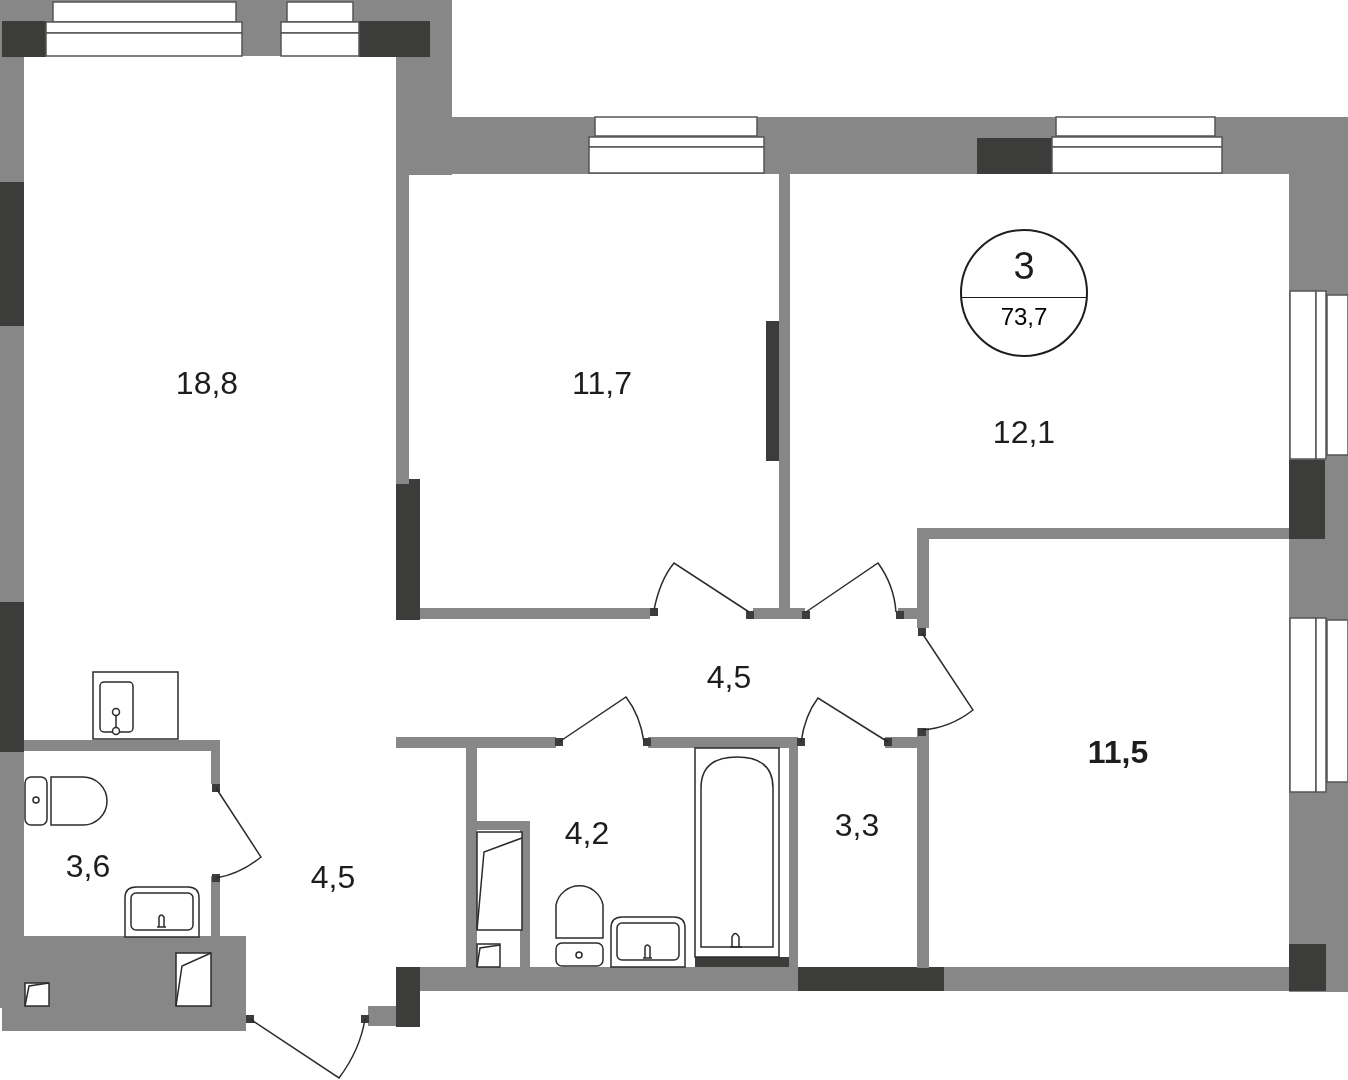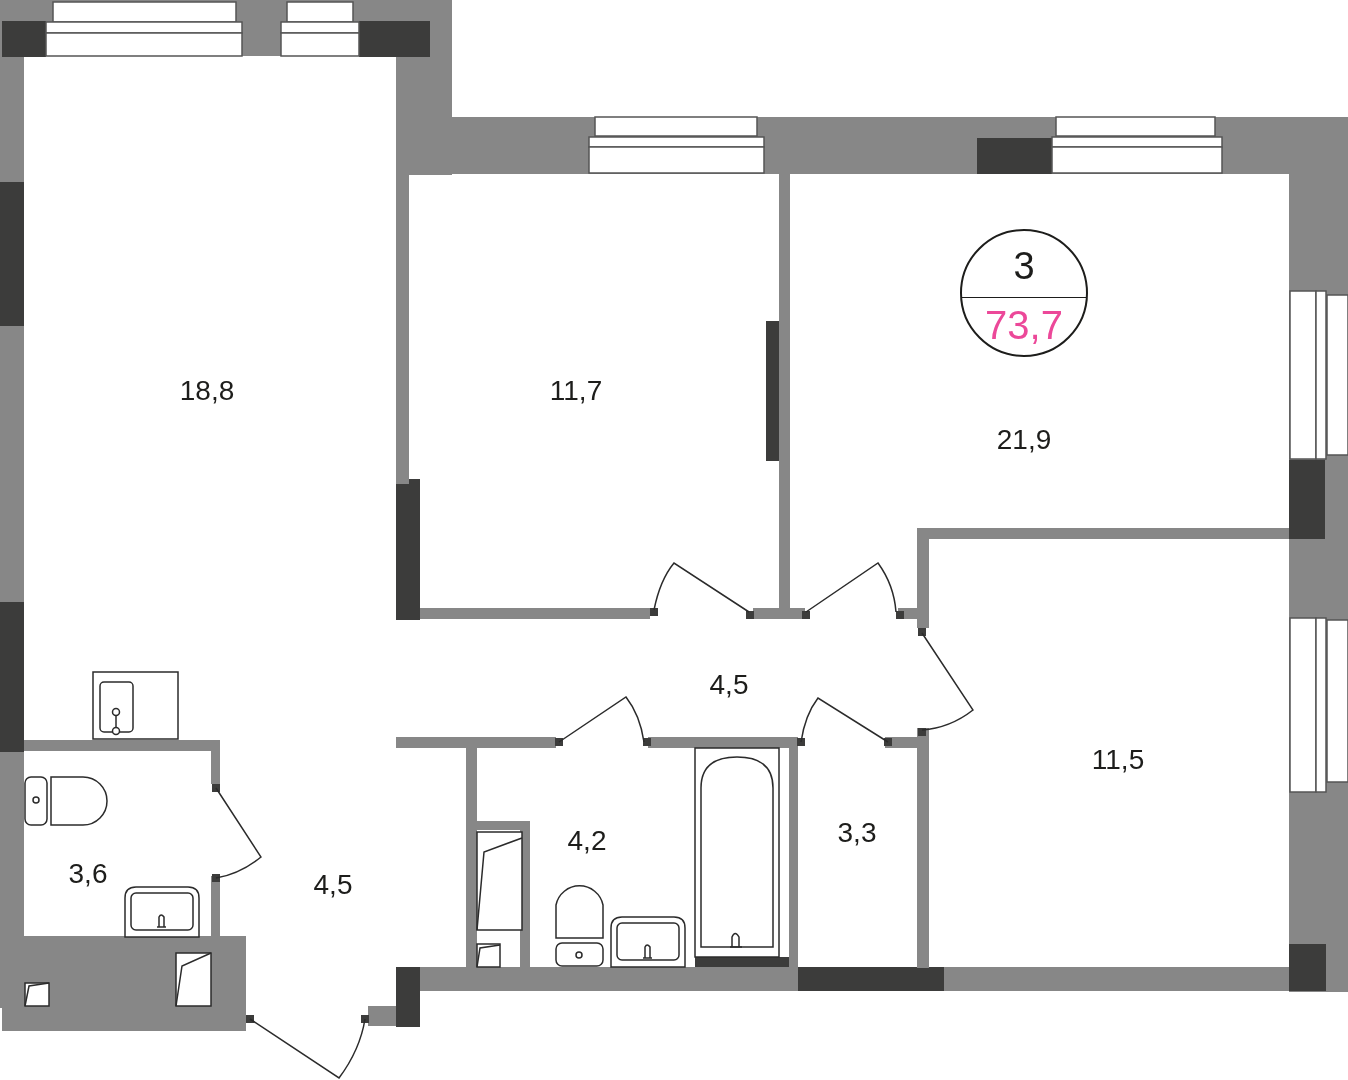--- a/index.html
+++ b/index.html
@@ -3,25 +3,25 @@
   <meta charset="utf-8">
   <style>
     html, body { margin: 0; padding: 0; background: #ffffff; }
     body { width: 1348px; height: 1080px; position: relative; overflow: hidden; font-family: "Liberation Sans", sans-serif; }
     #plan { position: absolute; left: 0; top: 0; width: 1348px; height: 1080px; }
     .wall { fill: #878787; }
     .col { fill: #3c3c3b; }
     .win { fill: #ffffff; stroke: #555; stroke-width: 1.5; }
     .line { fill: none; stroke: #2b2b2b; stroke-width: 1.5; }
     .fix { fill: #ffffff; stroke: #2b2b2b; stroke-width: 1.5; }
-    .label { position: absolute; font-family: "Liberation Sans", sans-serif; font-size: 28px; color: #1d1d1b; transform: translate(-50%, -50%); white-space: nowrap; margin-top: 8px; }
+    .label { position: absolute; font-family: "Liberation Sans", sans-serif; font-size: 32px; color: #1d1d1b; transform: translate(-50%, -50%); white-space: nowrap; }
     .badge { position: absolute; left: 960px; top: 229px; width: 128px; height: 128px; border: 2px solid #1d1d1b; border-radius: 50%; box-sizing: border-box; background: #fff; }
     .badge .rooms { position: absolute; left: 0; right: 0; top: 14px; text-align: center; font-size: 38px; color: #1d1d1b; }
     .badge .divider { position: absolute; left: 0; right: 0; top: 66px; height: 0; border-top: 1.5px solid #1d1d1b; }
-    .badge .area { position: absolute; left: 0; right: 0; top: 72px; text-align: center; font-size: 40px; color: #ec4899; }
+    .badge .area { position: absolute; left: 0; right: 0; top: 72px; text-align: center; font-size: 24px; color: #000000; }
   </style>
 </head>
 <body>
 
 <svg id="plan" viewBox="0 0 1348 1080" xmlns="http://www.w3.org/2000/svg">
 
   <g>
 
     <rect class="wall" x="0" y="0" width="452" height="56"></rect>
     <rect class="wall" x="0" y="20" width="24" height="988"></rect>
@@ -189,23 +189,23 @@
 
   <g>
     <rect class="fix" x="695" y="748" width="84" height="209"></rect>
     <path class="fix" d="M701 947 L701 788 Q701 757 737 757 Q773 757 773 788 L773 947 Z"></path>
     <path class="line" d="M732 947 L732 937 Q735 930 739 937 L739 947"></path>
     <line class="line" x1="730" y1="947" x2="742" y2="947"></line>
   </g>
 </svg>
 
 <div class="label" style="left:207px; top:383px;">18,8</div>
-<div class="label" style="left:576px; top:383px;">11,7</div>
-<div class="label" style="left:1024px; top:432px;">21,9</div>
-<div class="label" style="left:1118px; top:752px;">11,5</div>
+<div class="label" style="left:602px; top:383px;">11,7</div>
+<div class="label" style="left:1024px; top:432px;">12,1</div>
+<div class="label" style="left:1118px; top:752px;font-weight:bold;">11,5</div>
 <div class="label" style="left:729px; top:677px;">4,5</div>
 <div class="label" style="left:333px; top:877px;">4,5</div>
 <div class="label" style="left:88px; top:866px;">3,6</div>
 <div class="label" style="left:587px; top:833px;">4,2</div>
 <div class="label" style="left:857px; top:825px;">3,3</div>
 
 <div class="badge">
   <div class="rooms">3</div>
   <div class="divider"></div>
   <div class="area">73,7</div>

